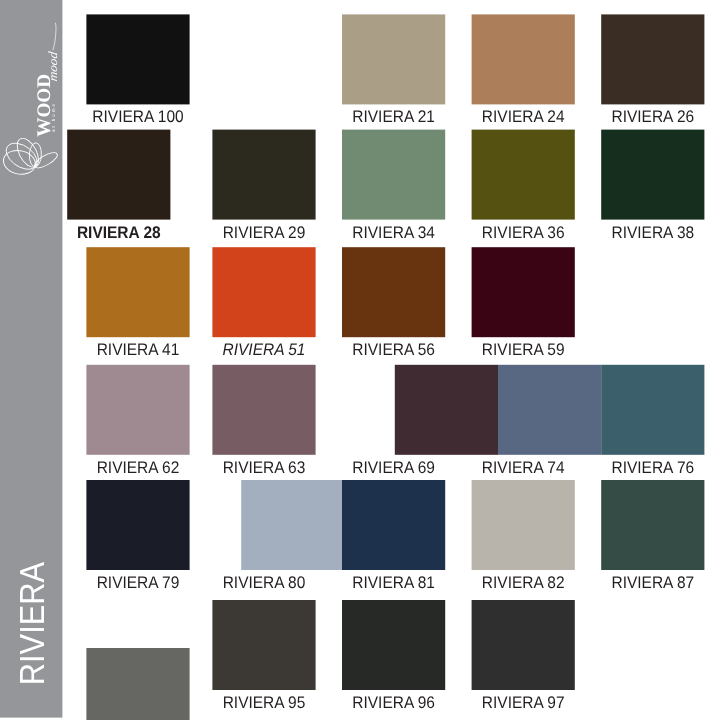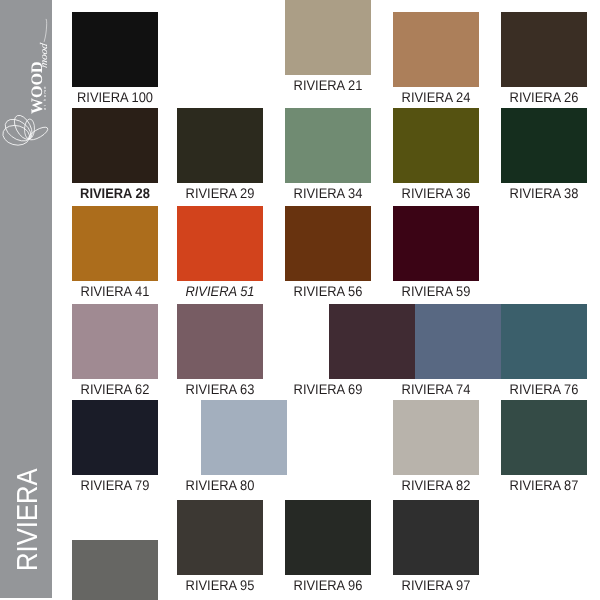--- a/index.html
+++ b/index.html
@@ -114,33 +114,33 @@
     </div>
 
     <div id="collection-name">RIVIERA</div>
   </div>
 
   <div id="grid">
       <div class="cell" style="left: 72px; top: 12px;">
         <div class="chip" style="background: rgb(17, 17, 17);"></div>
         <div class="cap">RIVIERA 100</div>
       </div>
-      <div class="cell" style="left: 285px; top: 0; text-decoration: underline;">
+      <div class="cell" style="left: 285px; top: 12px; text-decoration: underline;">
         <div class="chip" style="background: rgb(171, 158, 134);"></div>
         <div class="cap">RIVIERA 21</div>
       </div>
       <div class="cell" style="left: 393px; top: 12px;">
         <div class="chip" style="background: rgb(172, 127, 90);"></div>
         <div class="cap">RIVIERA 24</div>
       </div>
       <div class="cell" style="left: 501px; top: 12px;">
         <div class="chip" style="background: rgb(58, 46, 36);"></div>
         <div class="cap">RIVIERA 26</div>
       </div>
-      <div class="cell" style="left: 72px; top: 108px; font-weight: bold;">
+      <div class="cell" style="left: 56px; top: 108px; font-weight: bold;">
         <div class="chip" style="background: rgb(42, 31, 23);"></div>
         <div class="cap">RIVIERA 28</div>
       </div>
       <div class="cell" style="left: 177px; top: 108px;">
         <div class="chip" style="background: rgb(44, 42, 30);"></div>
         <div class="cap">RIVIERA 29</div>
       </div>
       <div class="cell" style="left: 285px; top: 108px;">
         <div class="chip" style="background: rgb(112, 139, 114);"></div>
         <div class="cap">RIVIERA 34</div>
@@ -190,20 +190,24 @@
         <div class="cap">RIVIERA 76</div>
       </div>
       <div class="cell" style="left: 72px; top: 400px;">
         <div class="chip" style="background: rgb(26, 28, 40);"></div>
         <div class="cap">RIVIERA 79</div>
       </div>
       <div class="cell" style="left: 177px; top: 400px; padding-left: 24px;">
         <div class="chip" style="background: rgb(163, 175, 190);"></div>
         <div class="cap">RIVIERA 80</div>
       </div>
+      <div class="cell" style="left: 285px; top: 400px;">
+        <div class="chip" style="background: rgb(29, 48, 76);"></div>
+        <div class="cap">RIVIERA 81</div>
+      </div>
       <div class="cell" style="left: 393px; top: 400px;">
         <div class="chip" style="background: rgb(184, 179, 171);"></div>
         <div class="cap">RIVIERA 82</div>
       </div>
       <div class="cell" style="left: 501px; top: 400px;">
         <div class="chip" style="background: rgb(52, 75, 70);"></div>
         <div class="cap">RIVIERA 87</div>
       </div>
       <div class="cell" style="left: 72px; top: 500px; margin-top: 40px;">
         <div class="chip" style="background: rgb(102, 102, 99);"></div>

